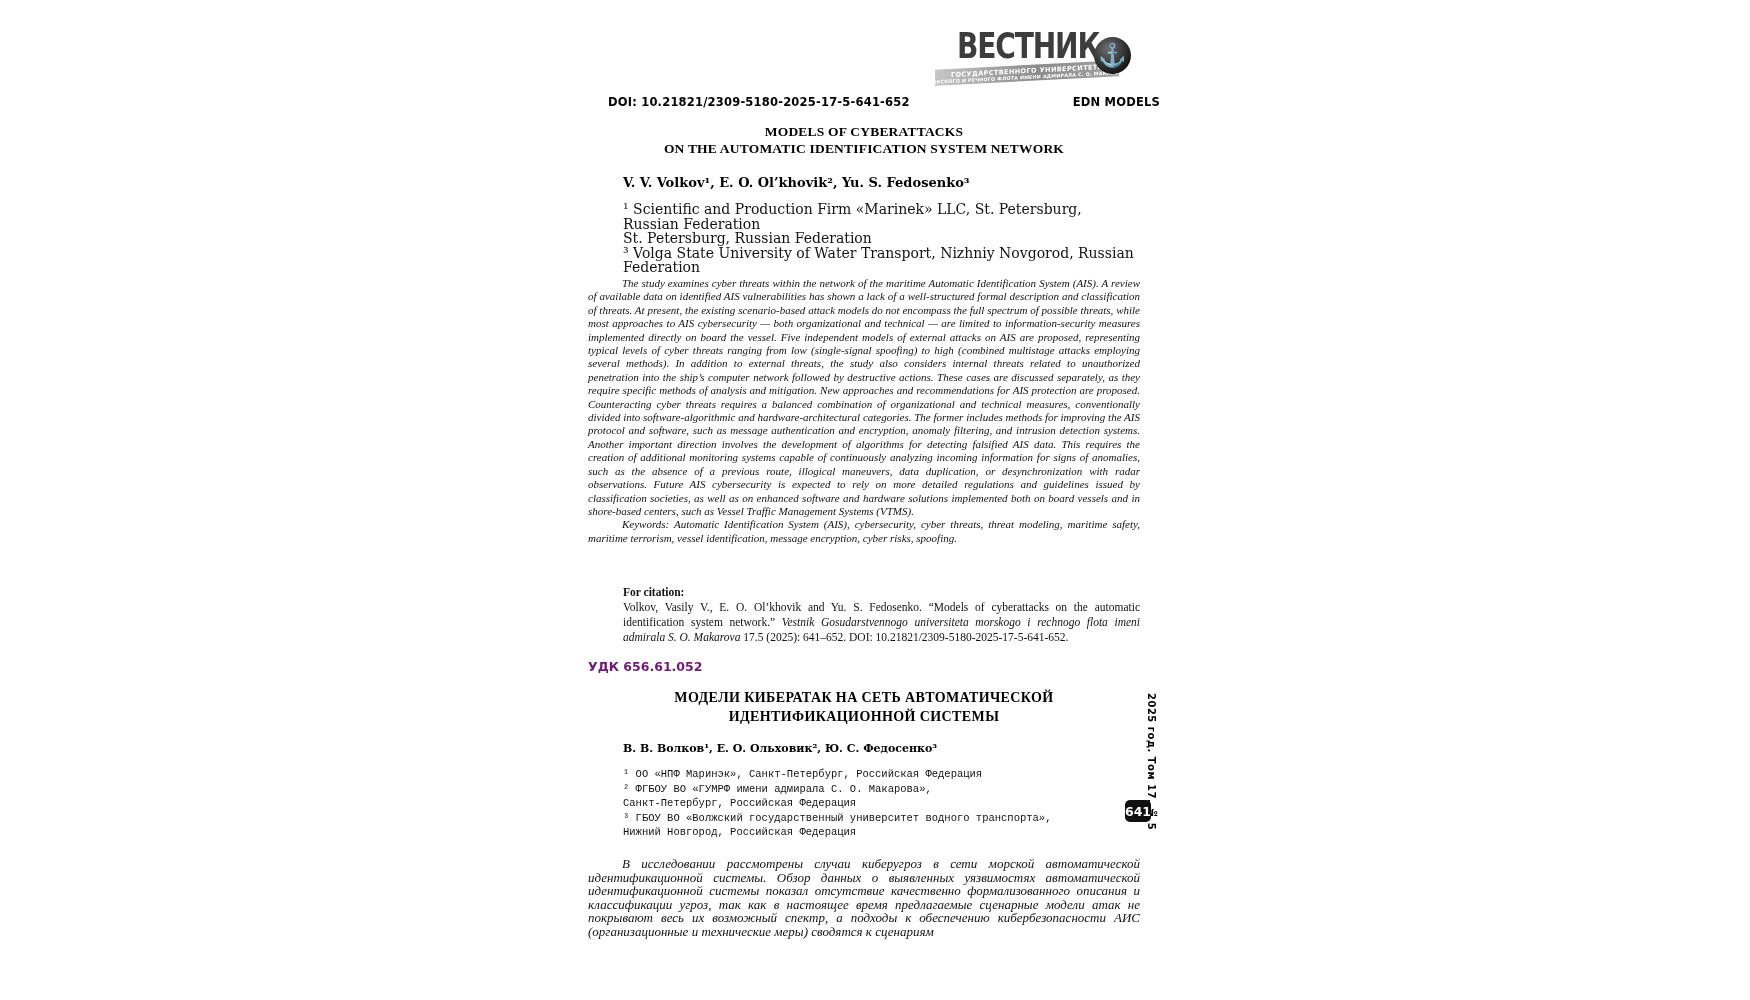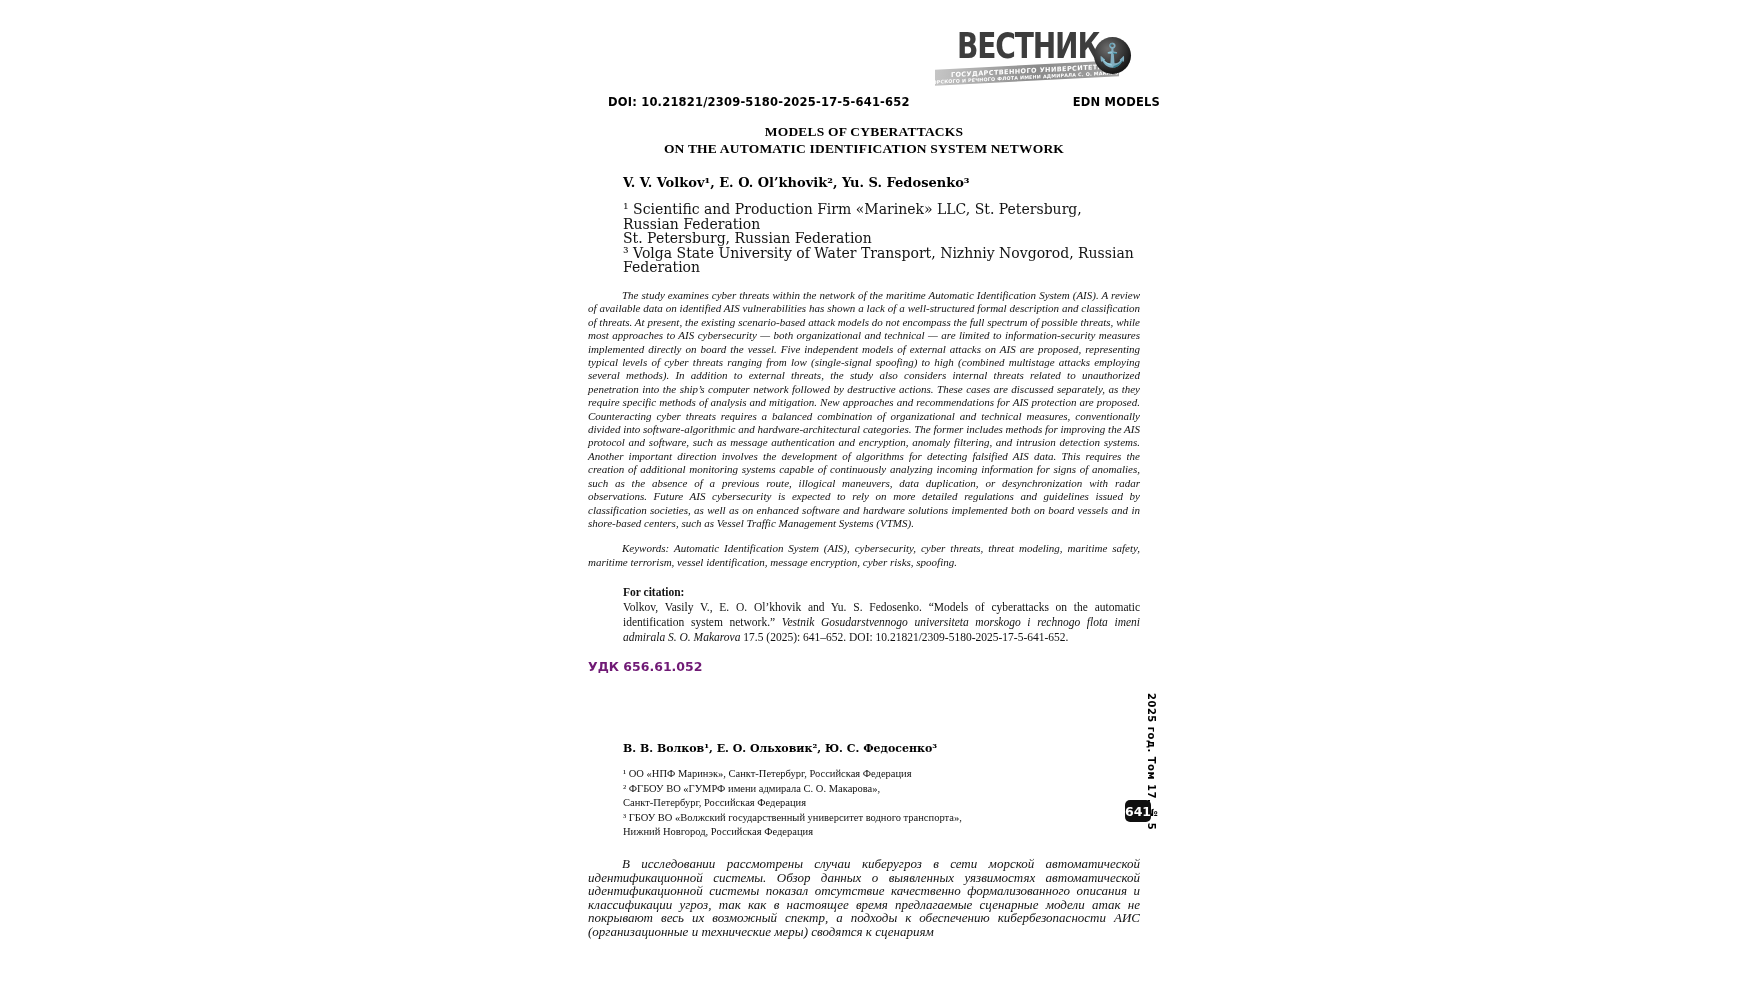--- a/index.html
+++ b/index.html
@@ -15,35 +15,35 @@
 
   
   .title-en { top:123px; text-align:center; font-weight:bold; font-size:13.5px; line-height:17px; letter-spacing:0.2px; color:#000; }
 
   
   .authors-en { top:175px; left:35px; width:517px; font-family:"DejaVu Serif", serif; font-weight:bold; font-size:13px; color:#000; }
   .affil-en   { top:202px; left:35px; width:517px; font-family:"DejaVu Serif", serif; font-size:14px; line-height:14.6px; }
 
   
   .abstract-block { top:277px; font-style:italic; font-size:11px; line-height:13.4px; text-align:justify; }
-  .abstract-block p { text-indent:34px;margin-top:12px; }
+  .abstract-block p { text-indent:34px; }
 
   
   .citation-block { top:585px; left:35px; width:517px; font-size:11.5px; line-height:15px; }
   .citation-heading { font-weight:bold; }
   .citation-text { text-align:justify; }
   .citation-text .it { font-style:italic; }
 
   
   .udk { top:659px; font-family:"DejaVu Sans", sans-serif; font-weight:bold; font-size:12.5px; color:#701a75; }
 
   
   .title-ru   { top:689px; text-align:center; font-weight:bold; font-size:14px; line-height:18.5px; letter-spacing:0.4px; color:#000; }
   .authors-ru { top:742px; left:35px; width:517px; font-family:"DejaVu Serif", serif; font-weight:bold; font-size:11px; color:#000; }
-  .affil-ru   { top:767px; left:35px; width:517px; font-family:Liberation Serif, serif; font-size:10.5px; line-height:14.6px; }
+  .affil-ru   { top:767px; left:35px; width:517px; font-family:Liberation Mono, monospace; font-size:10.5px; line-height:14.6px; }
 
   
   .abstract-ru { top:857px; font-style:italic; font-size:13px; line-height:13.6px; text-align:justify; }
   .abstract-ru p { text-indent:34px; }
 
   
   .volume-vertical { position:absolute; left:1146px; top:693px; height:112px;
                      writing-mode:vertical-rl; white-space:nowrap;
                      font-family:"DejaVu Sans", sans-serif; font-weight:bold; font-size:10px; letter-spacing:0.5px; color:#000; }
   .page-badge { position:absolute; left:1125px; top:800px; width:26px; height:22px;
@@ -106,20 +106,22 @@
   </div>
 
   <div class="block citation-block">
     <div class="citation-heading">For citation:</div>
     <div class="citation-text"><span>Volkov, Vasily V., E. O. Ol’khovik and Yu. S. Fedosenko. “Models of cyberattacks on the automatic identification system network.” </span><span class="it">Vestnik Gosudarstvennogo universiteta morskogo i rechnogo flota imeni admirala S. O. Makarova</span><span> 17.5 (2025): 641–652. DOI: 10.21821/2309-5180-2025-17-5-641-652.</span></div>
   </div>
 
   <div class="block udk">УДК 656.61.052</div>
 
   <div class="block title-ru">
+    <div>МОДЕЛИ КИБЕРАТАК НА СЕТЬ АВТОМАТИЧЕСКОЙ</div>
+    <div>ИДЕНТИФИКАЦИОННОЙ СИСТЕМЫ</div>
   </div>
 
   <div class="block authors-ru">В. В. Волков¹, Е. О. Ольховик², Ю. С. Федосенко³</div>
 
   <div class="block affil-ru">
     <div>¹ ОО «НПФ Маринэк», Санкт-Петербург, Российская Федерация</div>
     <div>² ФГБОУ ВО «ГУМРФ имени адмирала С. О. Макарова»,</div>
     <div>Санкт-Петербург, Российская Федерация</div>
     <div>³ ГБОУ ВО «Волжский государственный университет водного транспорта»,</div>
     <div>Нижний Новгород, Российская Федерация</div>

